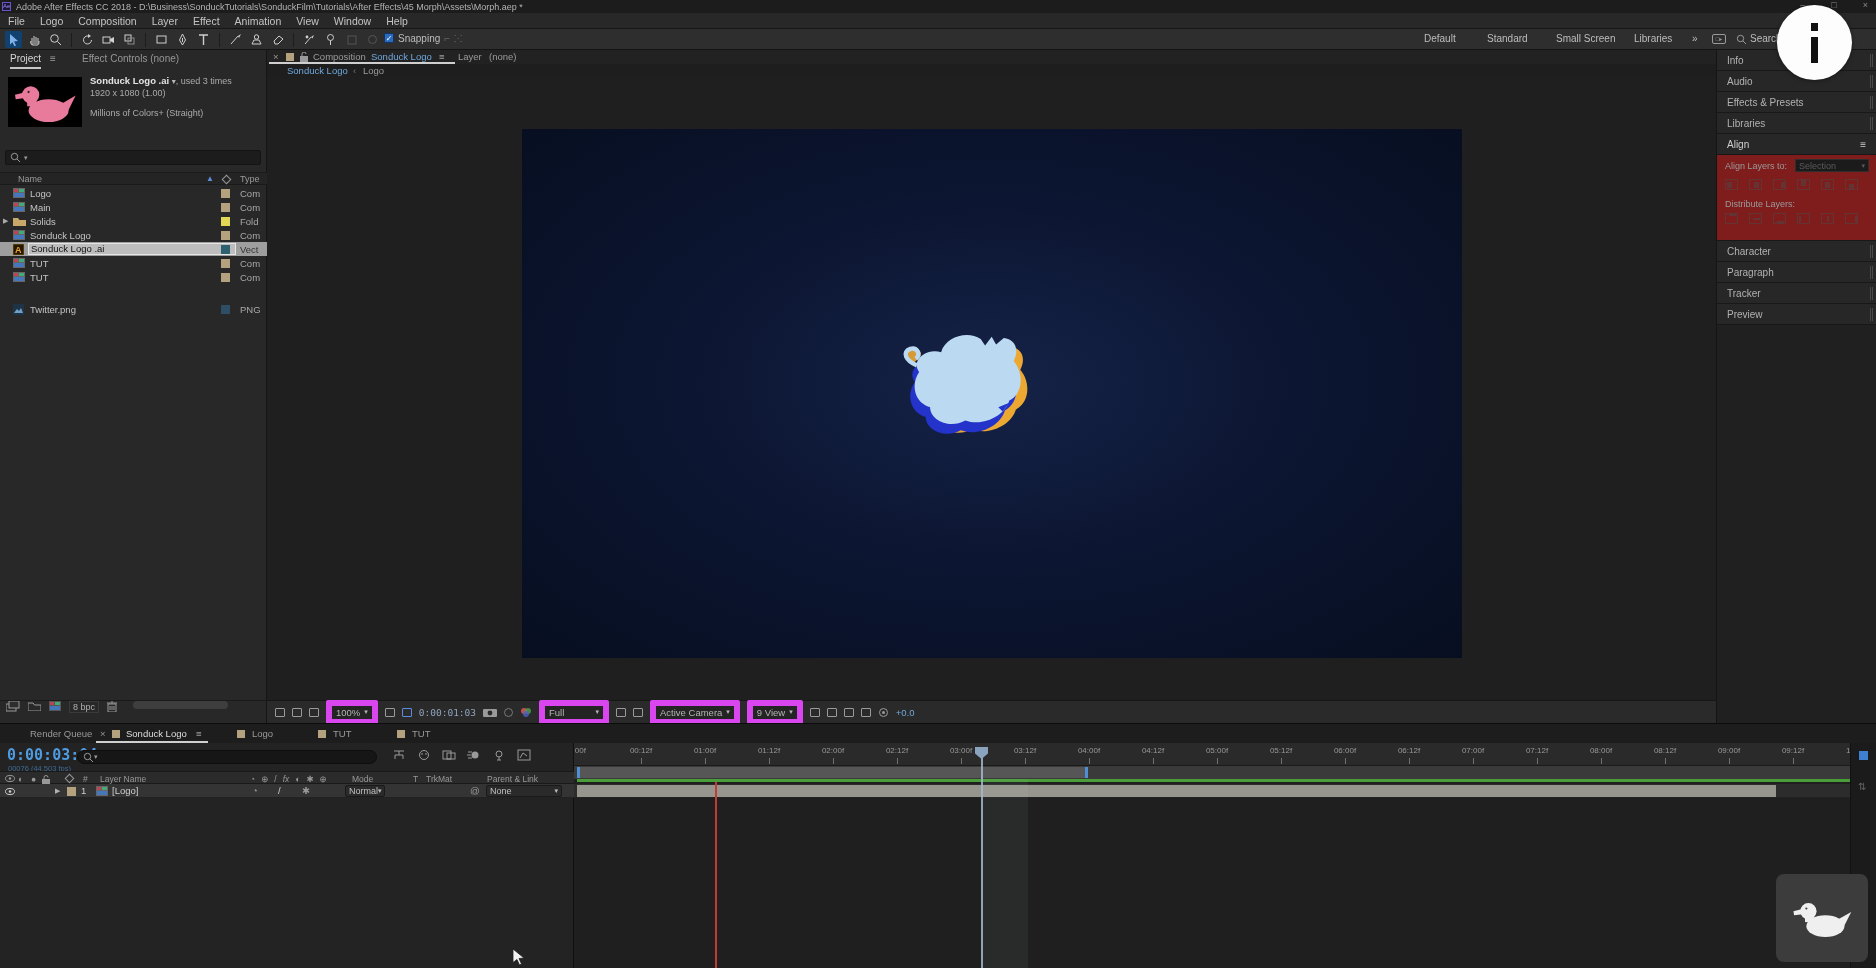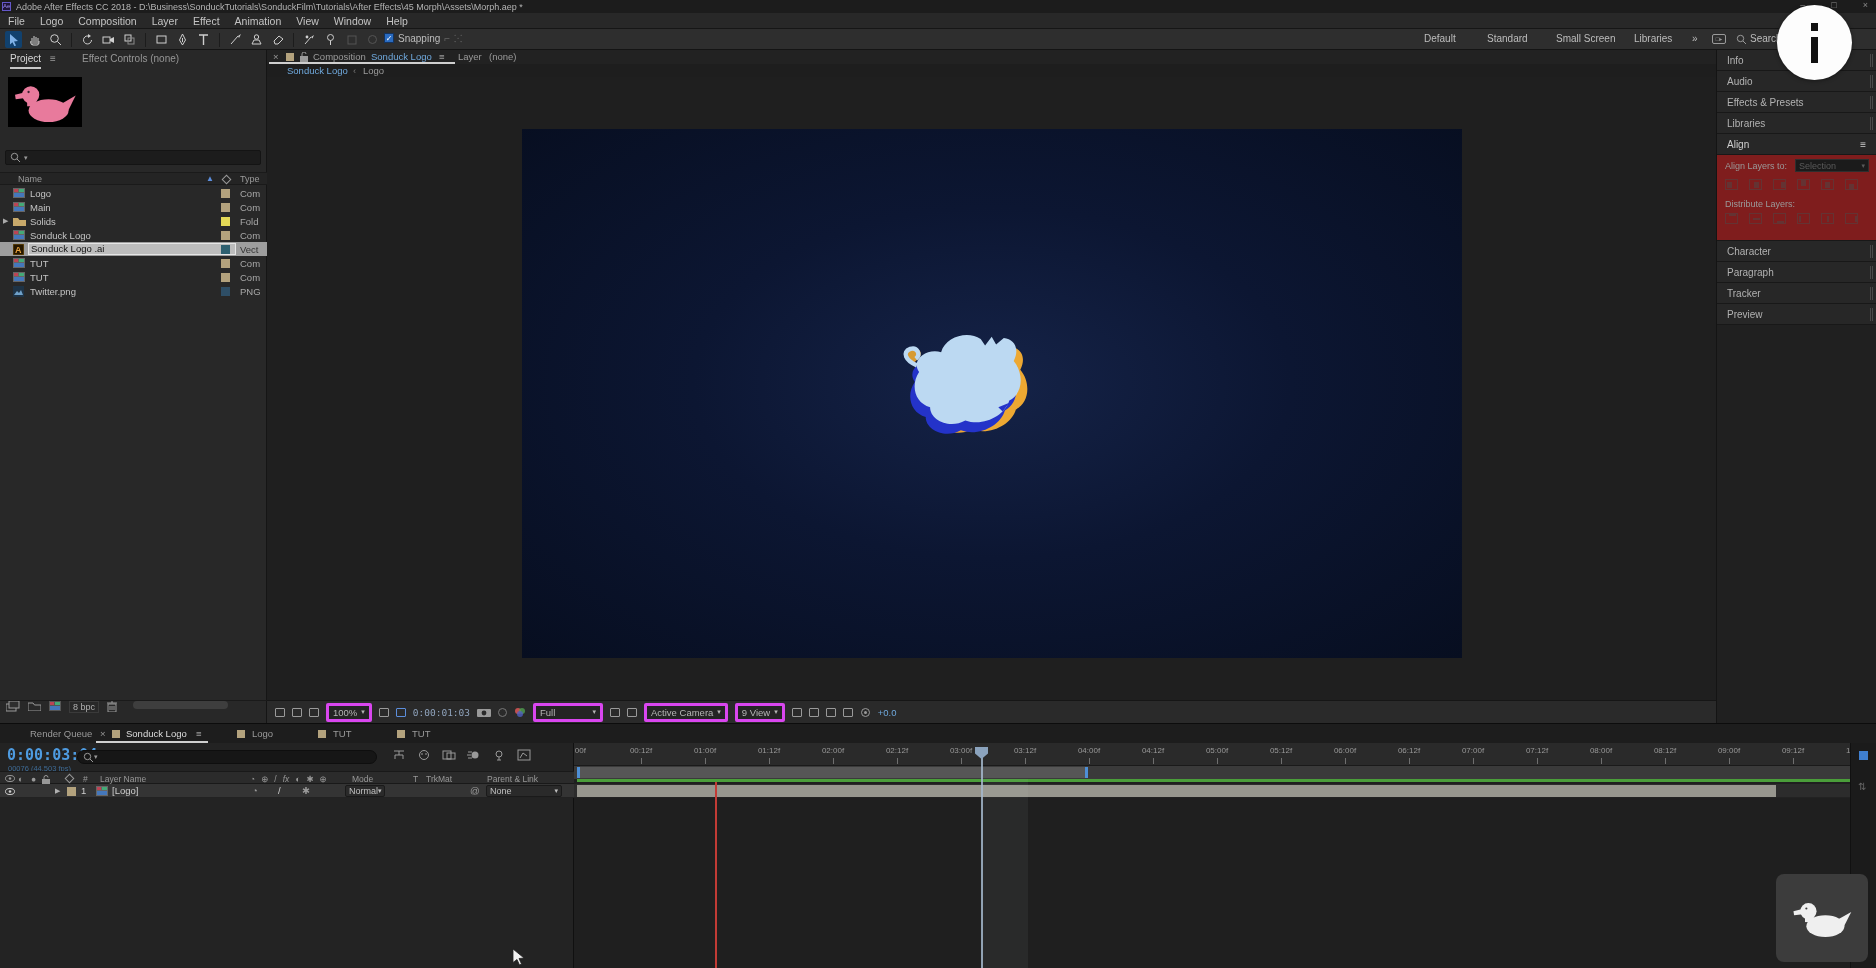--- a/index.html
+++ b/index.html
@@ -38,21 +38,21 @@
 .exp{position:absolute;left:3px;font-size:7px;color:#aaa}
 #pfoot{position:absolute;left:0;top:650px;width:267px;height:23px;border-top:1px solid #1a1a1a;display:flex;align-items:flex-start;gap:8px;padding-left:6px}
 
 #viewer{position:absolute;left:267px;top:50px;width:1449px;height:673px;background:#222}
 #vhead{position:absolute;left:0;top:0;width:1449px;height:13px;font-size:9.5px;color:#9a9a9a}
 #vactive-underline{position:absolute;left:2px;top:12px;width:186px;height:2px;background:#cfcfcf}
 #vtabs{position:absolute;left:0;top:14px;width:1449px;height:13px;background:#1e1e1e;font-size:9.5px}
 #vport{position:absolute;left:0;top:27px;width:1449px;height:623px;background:#1f1f1f}
 #comp{position:absolute;left:255px;top:52px;width:940px;height:529px;background:radial-gradient(ellipse at 50% 48%, #152348 0%, #0c1632 45%, #070e20 100%)}
 #vbar{position:absolute;left:0;top:650px;width:1449px;height:23px;background:#2a2a2a;border-top:1px solid #161616;display:flex;align-items:center;gap:7px;padding-left:8px;font-size:9.5px;color:#b5b5b5}
-.vbox{background:#242424;border:3px solid #d946ef;border-radius:2px;padding:1px 4px;display:flex;gap:4px;align-items:center}
+.vbox{background:#242424;border:6px solid #d946ef;border-radius:2px;padding:1px 4px;display:flex;gap:4px;align-items:center}
 .sq{width:10px;height:9px;border:1px solid #9a9a9a;border-radius:1px}
 
 #dock{position:absolute;left:1716px;top:50px;width:160px;height:673px;background:#202020;border-left:1px solid #141414}
 .dhead{position:relative;height:21px;background:#272727;border-bottom:1px solid #181818;display:flex;align-items:center;padding-left:10px;font-size:10px;color:#b2b2b2}
 .dhead .grip{position:absolute;right:3px;top:4px;width:3px;height:13px;border-left:1px solid #4a4a4a;border-right:1px solid #4a4a4a}
 #alignbody{position:relative;height:86px;background:#7f1d1d;border-bottom:1px solid #181818;font-size:9px;color:#9a9a9a}
 .ddsm{position:absolute;background:#1b1b1b;border:1px solid #2e2e2e;color:#5a5a5a;font-size:9px;padding:0 3px;display:flex;justify-content:space-between;align-items:center}
 .aicon{width:13px;height:11px;border:1px solid #4a4a4a;opacity:.5;position:relative}
 .aicon i{position:absolute;left:3px;top:2px;width:5px;height:6px;background:#4a4a4a}
 
@@ -243,20 +243,26 @@
       <g fill="#e87a9c">
         <circle cx="30" cy="25" r="12"></circle>
         <path d="M8,25 L24,21 L25,29 L9,31 Z"></path>
         <rect x="25" y="28" width="13" height="13"></rect>
         <ellipse cx="55" cy="47" rx="28" ry="16"></ellipse>
         <path d="M72,38 L93,26 L82,48 Z"></path>
       </g>
       <circle cx="27" cy="21" r="1.6" fill="#3a2230"></circle>
     </svg>
   </div>
+  <div class="abs" style="left:90px;top:25px;width:175px">
+    <div style="font-size:9.5px"><b style="color:#e4e4e4">Sonduck Logo .ai</b>
+      <span style="color:#b8b8b8;font-size:8px">▾</span><span class="meta">, used 3 times</span></div>
+    <div class="meta" style="margin-top:2px">1920 x 1080 (1.00)</div>
+    <div class="meta" style="margin-top:10px">Millions of Colors+ (Straight)</div>
+  </div>
 
   <div id="psearch">
     <svg width="11" height="11">
         <circle cx="4.5" cy="4.5" r="3.2" stroke="#9a9a9a" fill="none"></circle>
         <path d="M7,7 L10,10" stroke="#9a9a9a"></path>
       </svg>
     <span style="font-size:7px;color:#9a9a9a">▾</span>
   </div>
 
   <div id="plhead">
@@ -332,21 +338,21 @@
     <svg class="cicon" width="12" height="10">
         <rect width="12" height="10" fill="#666"></rect>
         <rect x="1" y="1" width="4" height="3" fill="#b45"></rect>
         <rect x="6" y="1" width="5" height="3" fill="#4a7"></rect>
         <rect x="1" y="5" width="10" height="4" fill="#47b"></rect>
       </svg>
     <span class="nm">TUT</span>
     <span class="tg" style="background:#b3a27d"></span>
     <span class="ty">Com</span>
   </div>
-  <div class="prow" style="top:234px">
+  <div class="prow" style="top:252px">
     <svg class="cicon" width="11" height="11">
         <rect width="11" height="11" fill="#1e3346"></rect>
         <path d="M1,9 L4,5 L6,7 L8,4 L10,9 Z" fill="#6fa0c8"></path>
       </svg>
     <span class="nm">Twitter.png</span>
     <span class="tg" style="background:#2e4e66"></span>
     <span class="ty">PNG</span>
   </div>
 
   <div id="pfoot">

